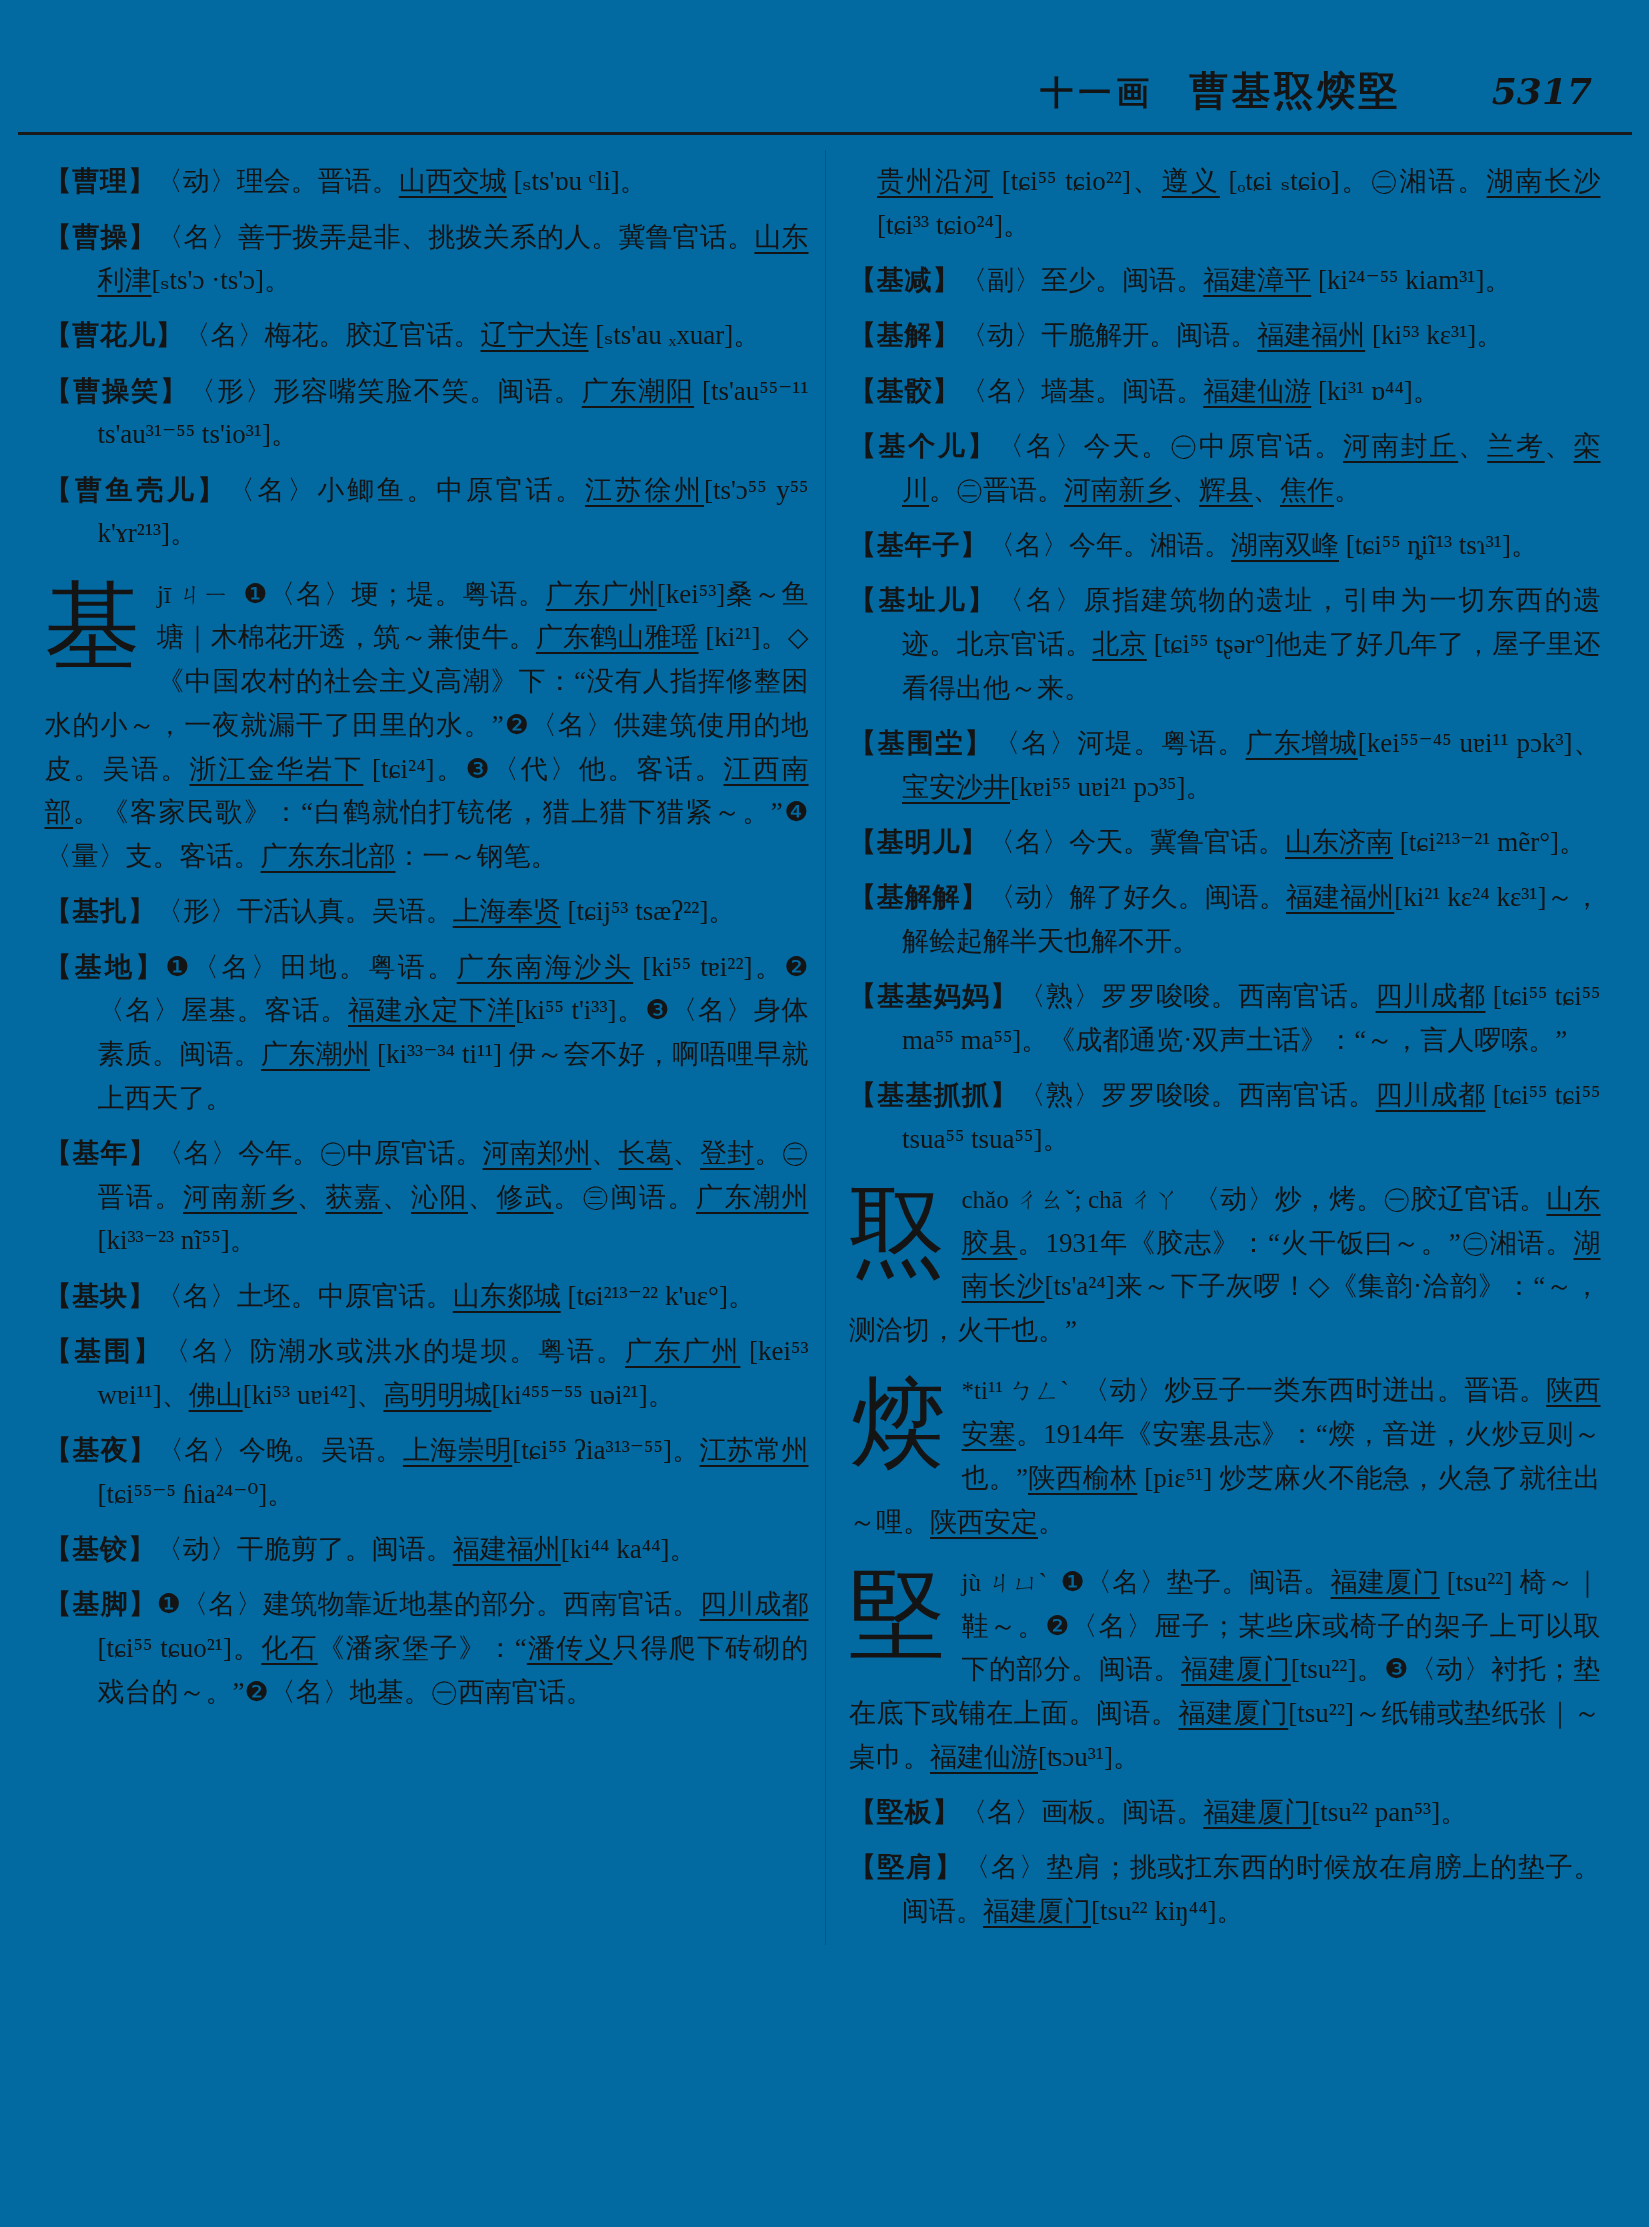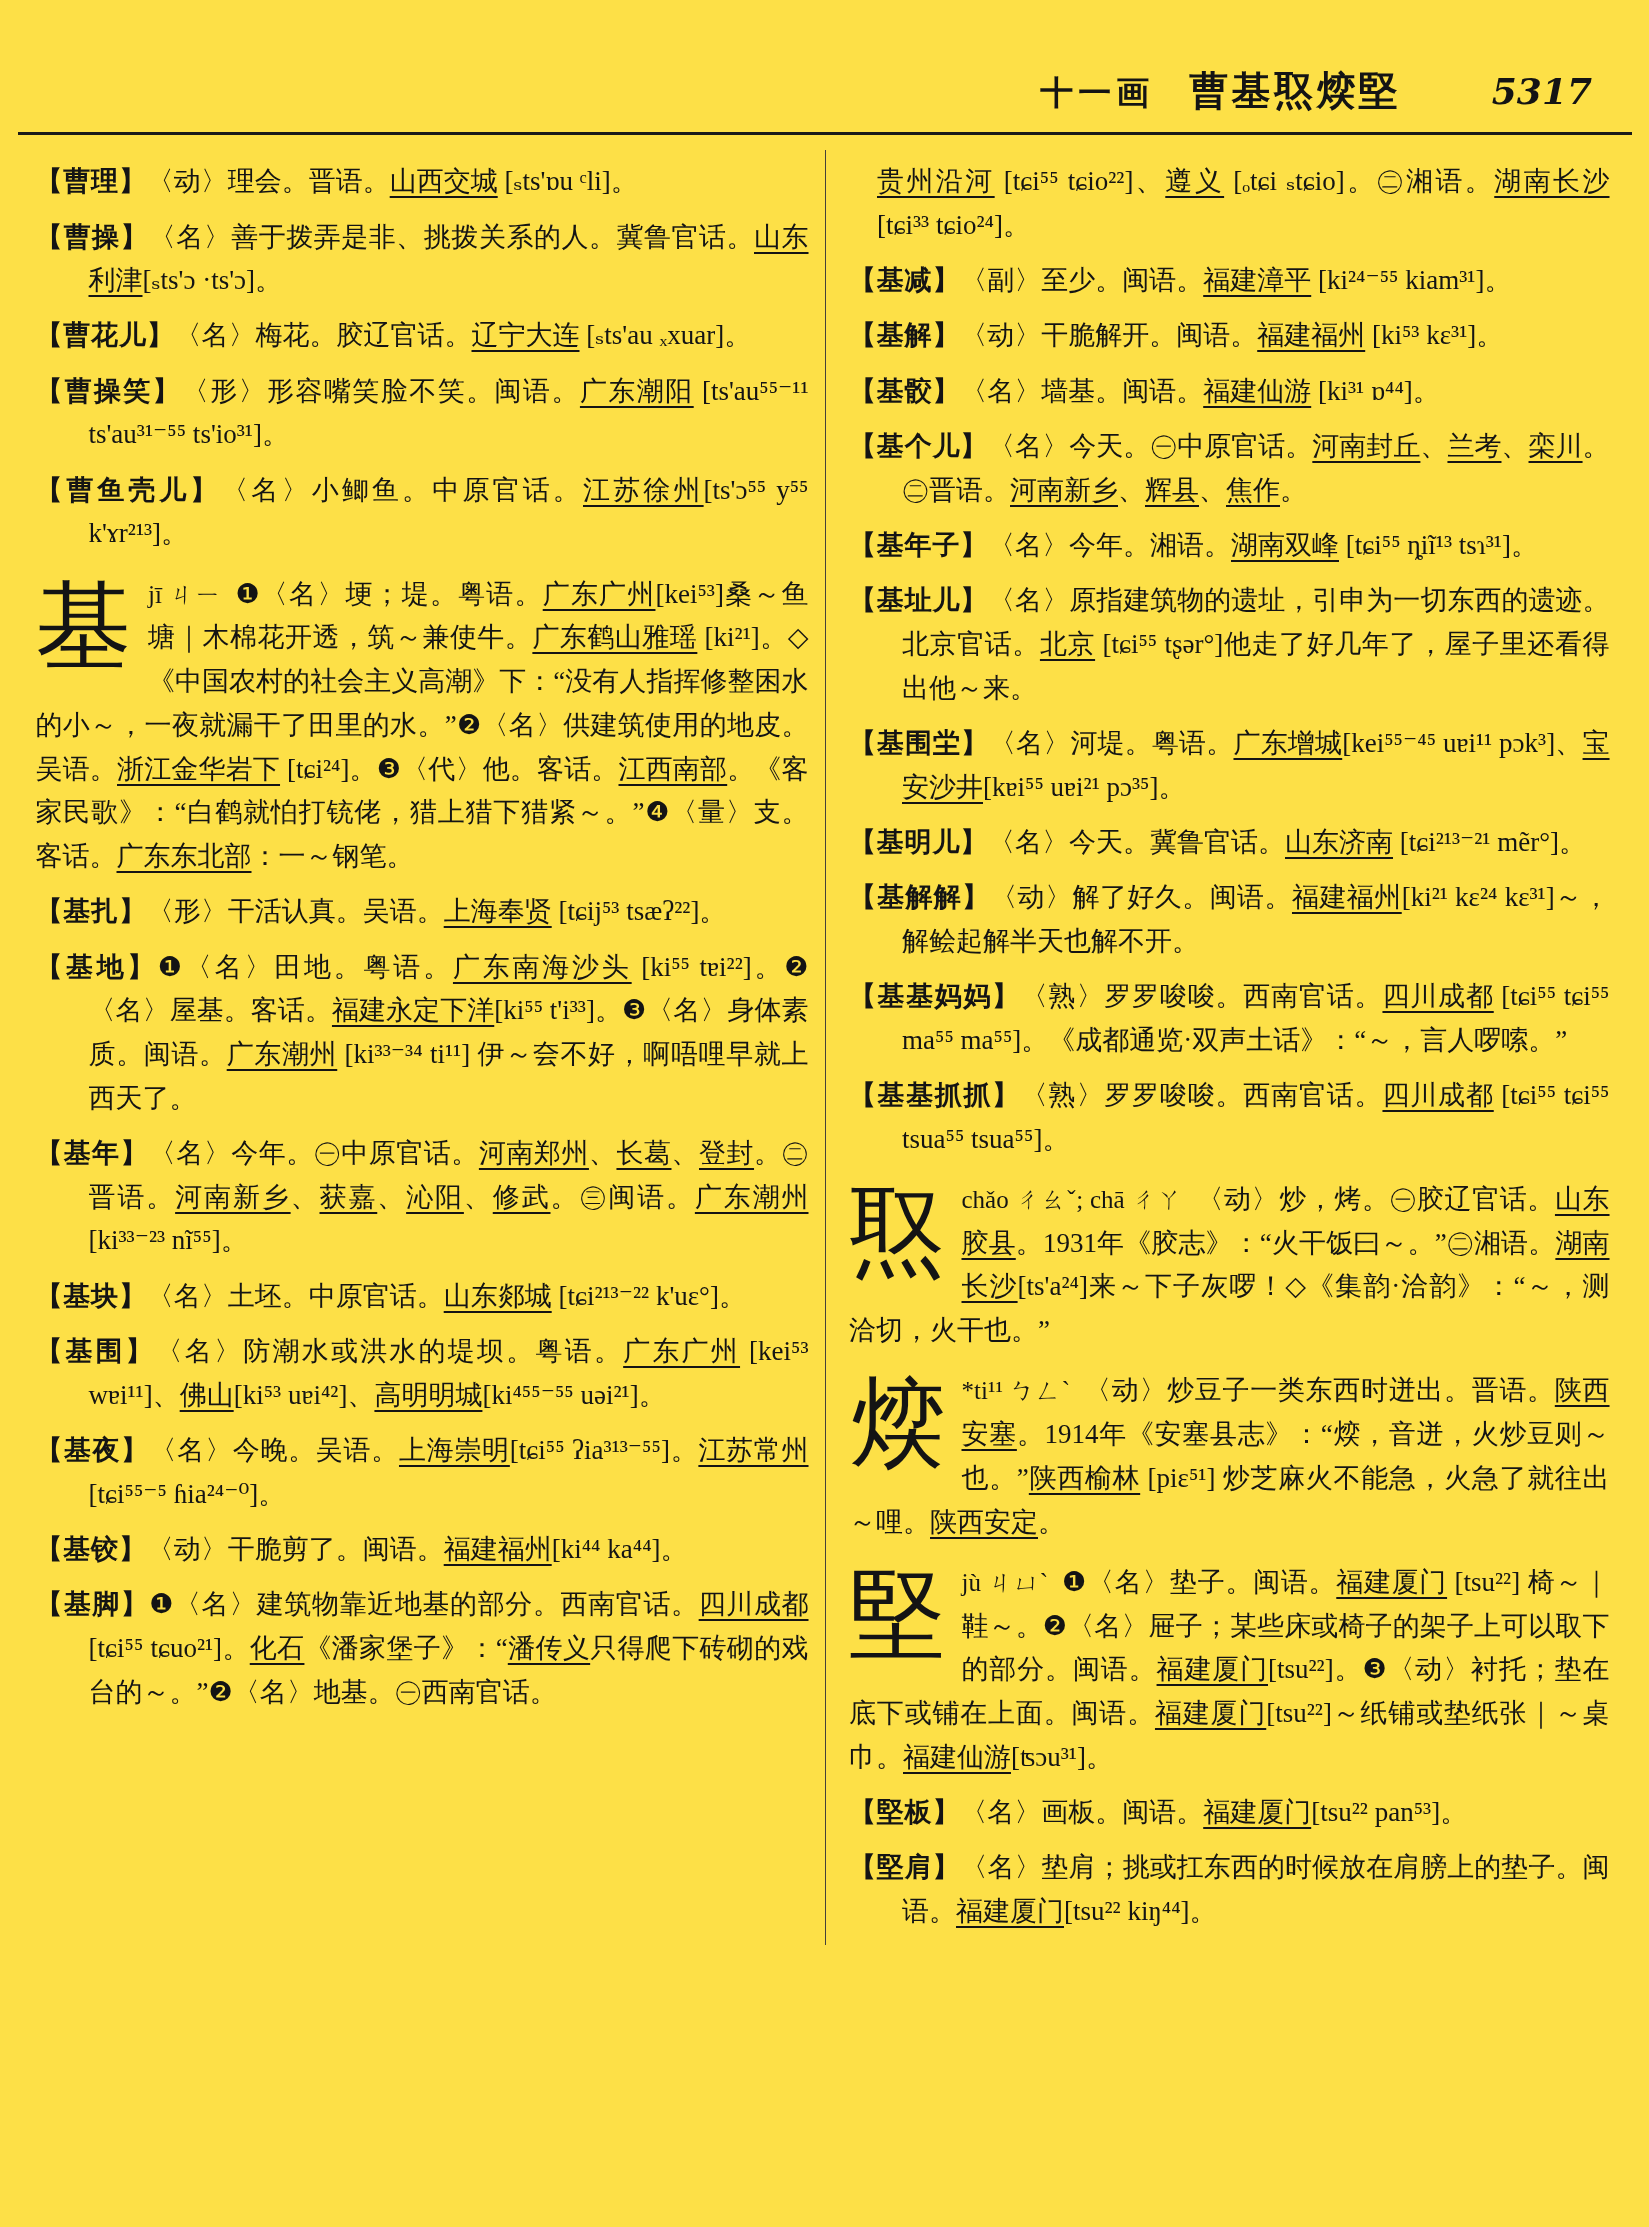--- a/index.html
+++ b/index.html
@@ -1,29 +1,29 @@
 <!DOCTYPE html>
 <html style="font-size:13.2px"><head>
 <meta charset="utf-8">
 <style>
   html,body { margin:0; padding:0; background:#d8d5cc; }
   .page {
     position:relative; width:1650px; height:2227px; margin:0 auto;
-    background:#fde047; color:#141414; overflow:hidden; box-sizing:border-box;
+    background:#0369a1; color:#141414; overflow:hidden; box-sizing:border-box;
     font-family:"Liberation Serif","DejaVu Serif",serif;
   }
   .header {
     display:flex; justify-content:flex-end; align-items:baseline;
     padding:21.4px 58px 5px 0; font-weight:bold;
   }
   .hdr-section { font-size:33px; letter-spacing:5px; }
   .hdr-chars { font-size:39px; letter-spacing:3.3px; margin-left:35px;margin-top:43px; }
   .hdr-page { font-size:36px; font-style:italic; margin-left:91px; font-family:"DejaVu Serif",serif; }
   .rule { border-top:3.3px solid #1a1a1a; margin:8.2px 18px 15px 18px; }
-  .cols { display:flex; align-items:flex-start; padding:0 24px; }
+  .cols { display:flex; align-items:flex-start; padding:0 33px; }
   .col { width:50%; box-sizing:border-box; padding:3.3px 16.5px 0 11.5px; }
   .col.right { border-left:1.6px solid #44413a; padding-left:23px; }
   .entry, .charblock {
     font-size:27px; line-height:1.62; text-align:justify; margin:7.4px 0 11.5px 0;
   }
   .entry { padding-left:53px; text-indent:-53px; }
   .entry.cont { padding-left:28px; text-indent:0; }
   .head { font-weight:bold; letter-spacing:0.8px; }
   .charblock { margin-top:16.5px; }
   .bigchar { float:left; font-size:96px; line-height:1.0; margin:6.6px 16.5px 1.6px 0; }

